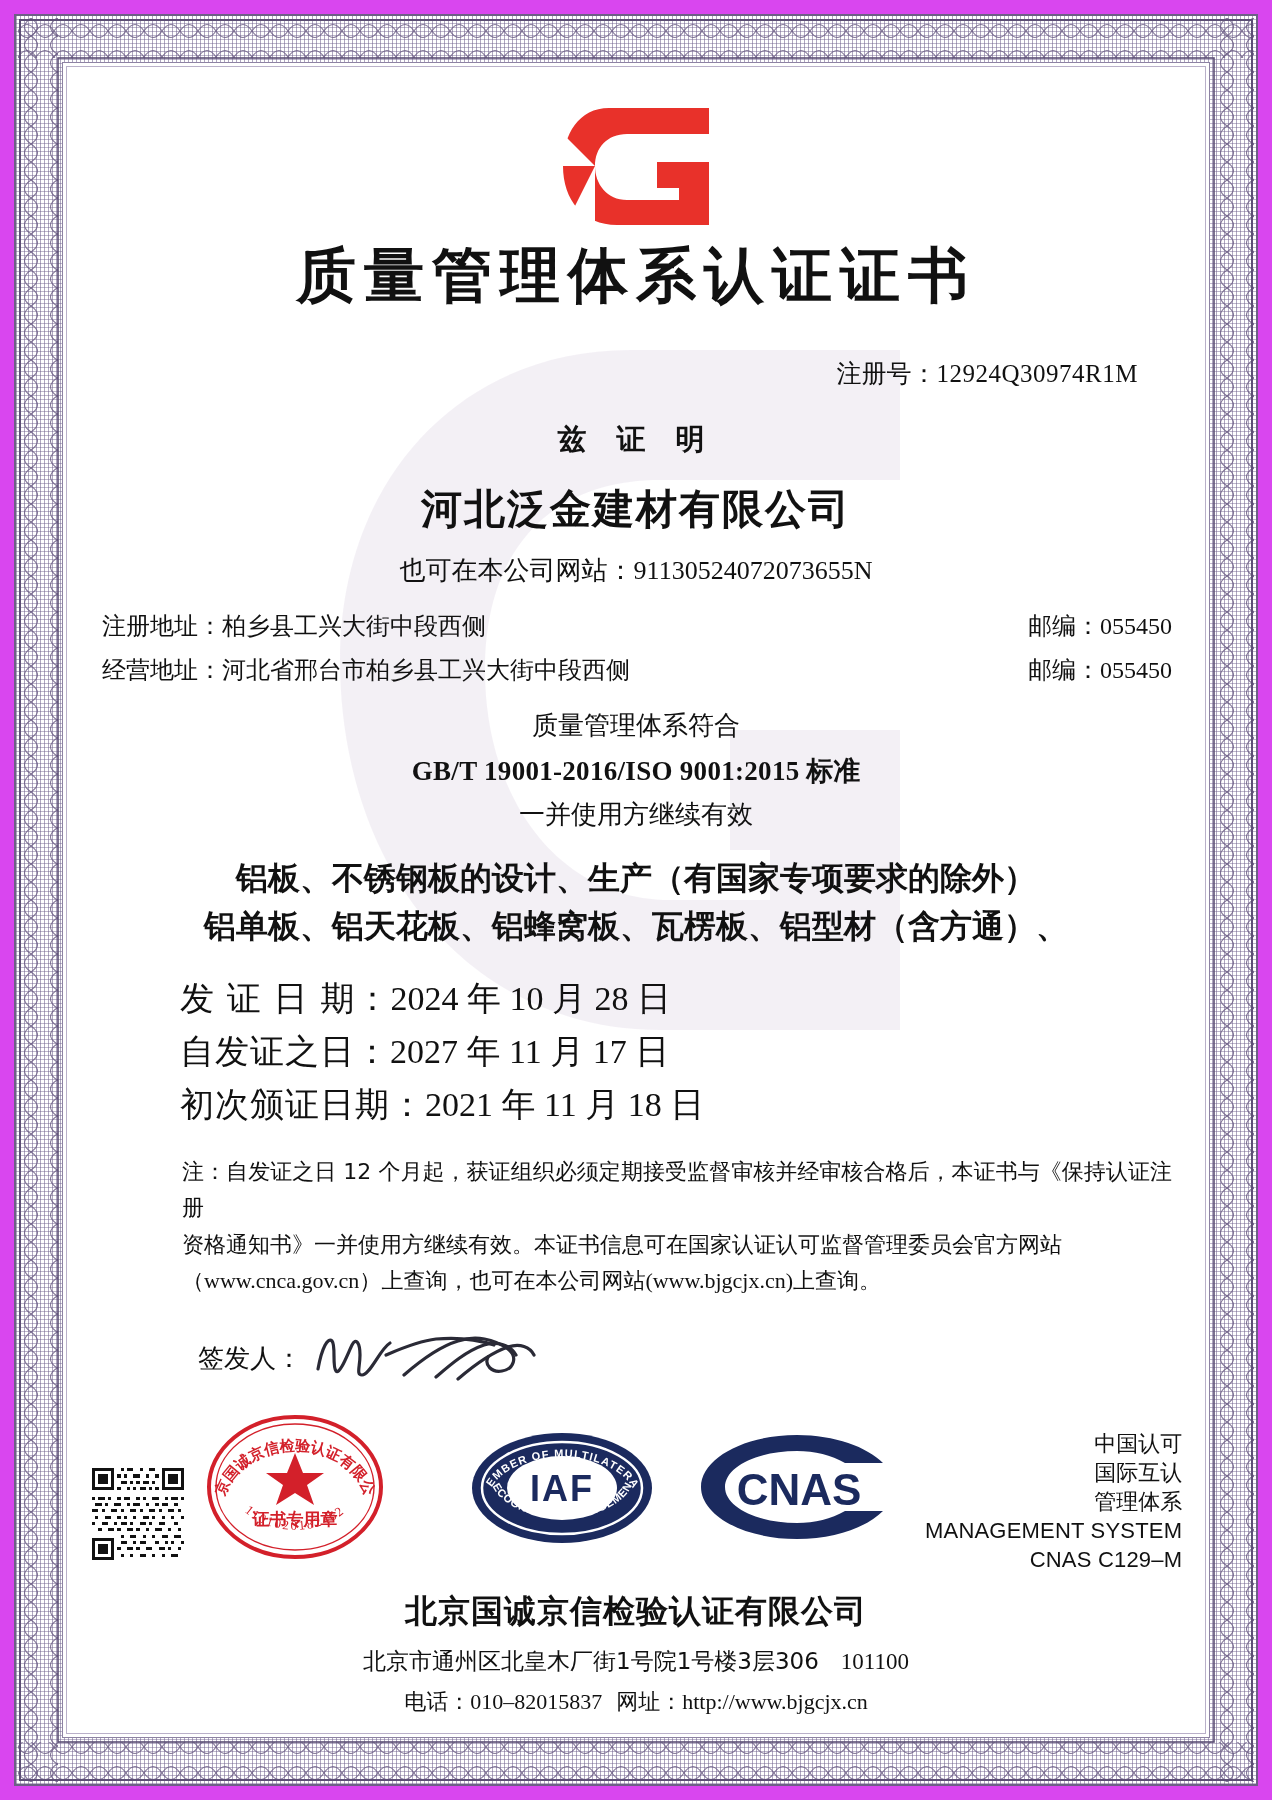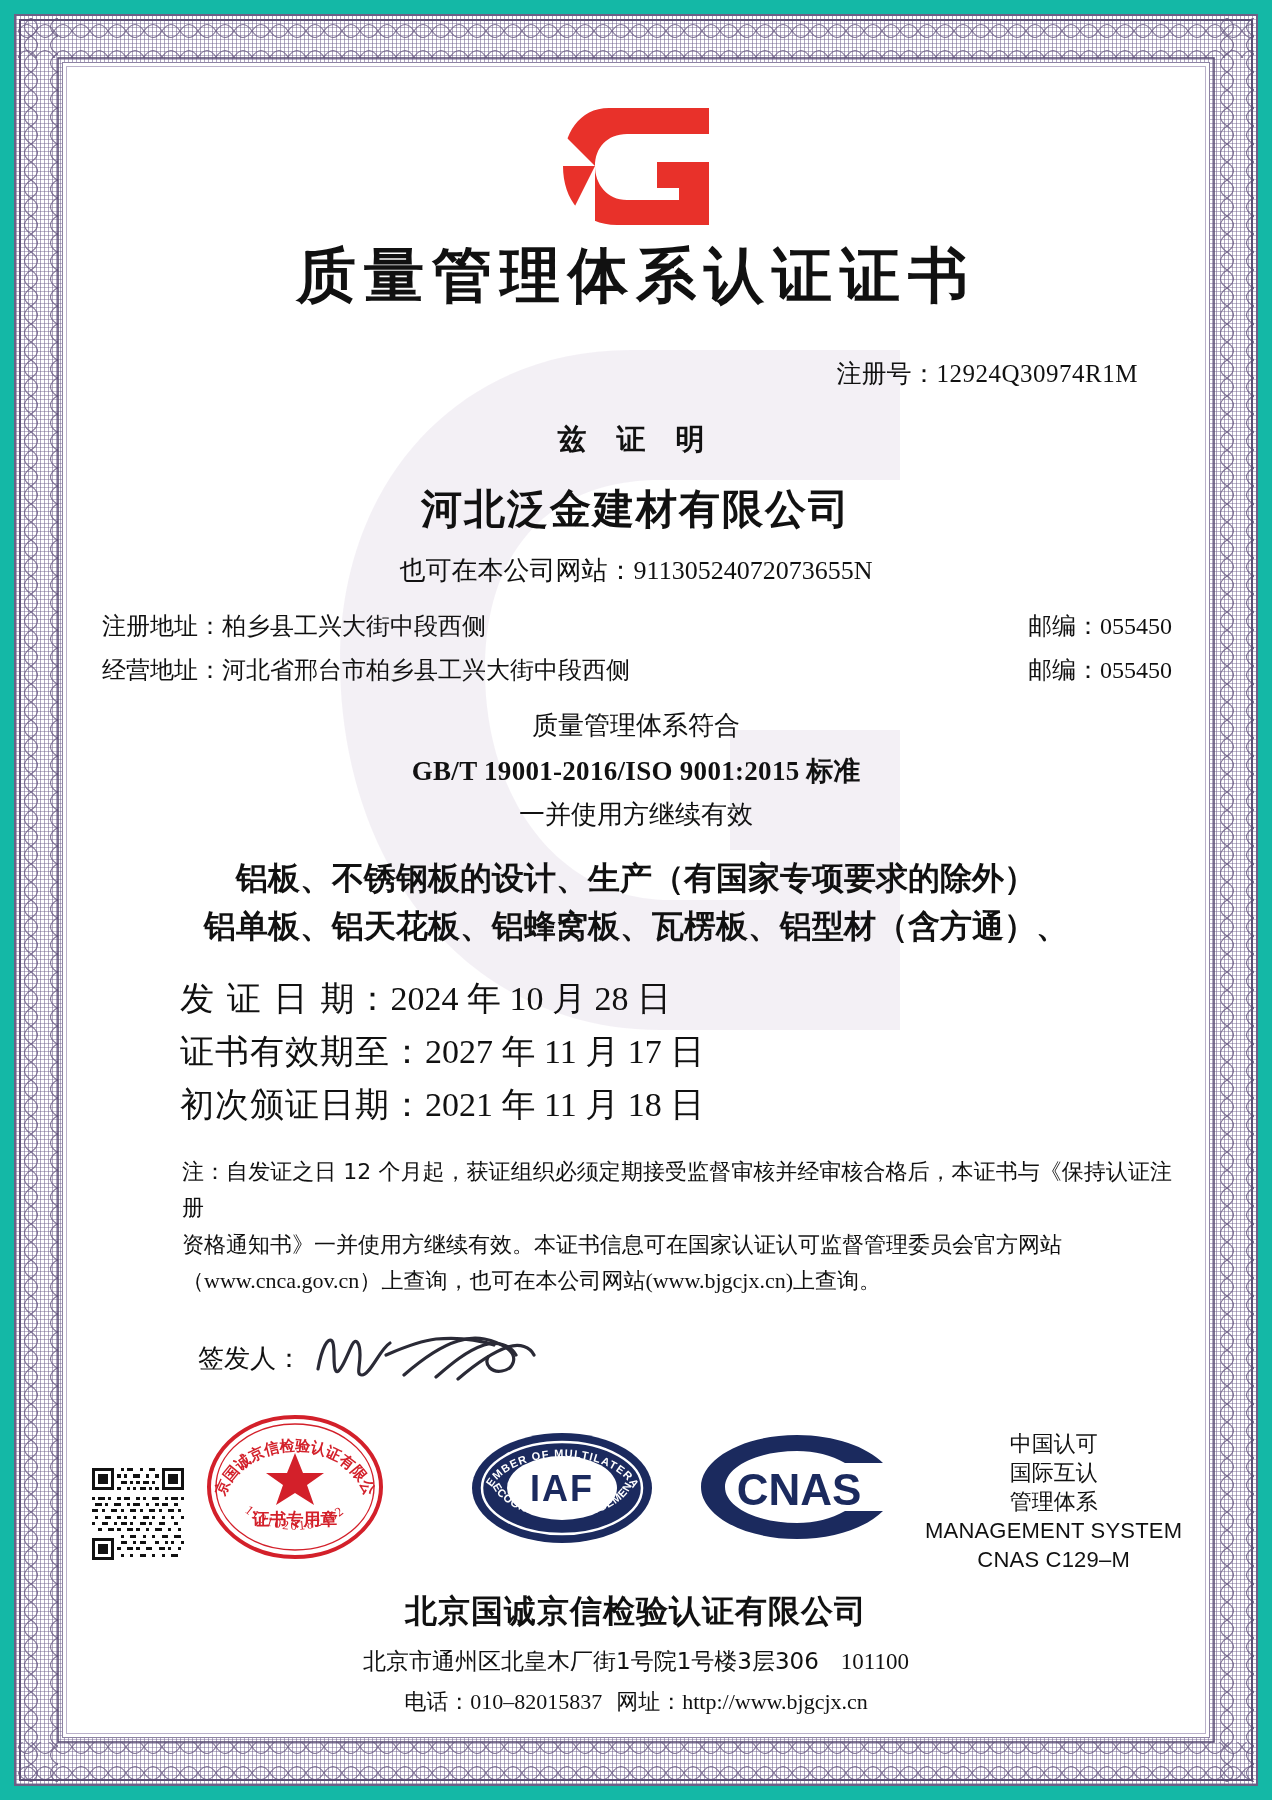--- a/index.html
+++ b/index.html
@@ -12,21 +12,21 @@
     height: 1800px;
     font-family: "Liberation Serif", serif;
     overflow: hidden;
   }
 
   
   .page {
     position: relative;
     width: 1272px;
     height: 1800px;
-    background: #14b8a6;
+    background: #d946ef;
   }
   .frame-outer {
     position: absolute;
     left: 14px; top: 14px;
     width: 1244px; height: 1772px;
     box-sizing: border-box;
     border: 2px solid #6d5f86;
     background:
       repeating-linear-gradient(90deg,
         rgba(110,95,140,0.55) 0px, rgba(110,95,140,0.55) 1px,
@@ -244,21 +244,21 @@
     position: absolute;
     left: 400px; top: 28px;
   }
   .cnas {
     position: absolute;
     left: 625px; top: 30px;
   }
   .cnas-text {
     position: absolute;
     left: 855px; top: 28px;
-    text-align: center;
+    text-align: right;
     color: #111;
   }
   .cnas-text .cn {
     font-family: "DejaVu Sans", sans-serif;
     font-size: 22px;
     line-height: 1.32;
   }
   .cnas-text .en {
     font-family: "Liberation Sans", sans-serif;
     font-size: 22px;
@@ -373,21 +373,21 @@
     <div class="scope-text">
       <div>铝板、不锈钢板的设计、生产（有国家专项要求的除外）</div>
       <div>铝单板、铝天花板、铝蜂窝板、瓦楞板、铝型材（含方通）、</div>
     </div>
 
     <div class="dates">
       <div class="date-line">
         <span class="lbl">发 证 日 期：</span><span class="dv">2024 年 10 月 28 日</span>
       </div>
       <div class="date-line">
-        <span class="lbl">证书有效期至：</span><span class="dv">2027 年 11 月 17 日</span>
+        <span class="lbl">自发证之日：</span><span class="dv">2027 年 11 月 17 日</span>
       </div>
       <div class="date-line">
         <span class="lbl">初次颁证日期：</span><span class="dv">2021 年 11 月 18 日</span>
       </div>
     </div>
 
     <div class="note">
       <div>注：自发证之日 12 个月起，获证组织必须定期接受监督审核并经审核合格后，本证书与《保持认证注册</div>
       <div>资格通知书》一并使用方继续有效。本证书信息可在国家认证认可监督管理委员会官方网站</div>
       <div>

